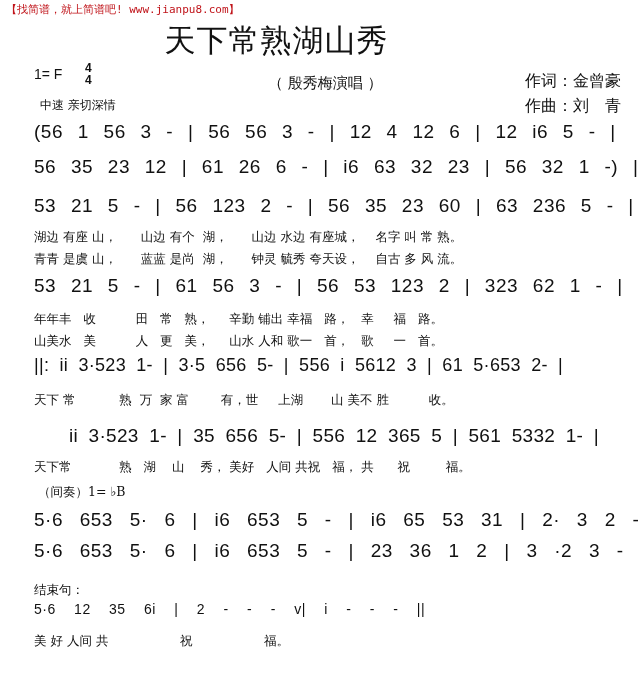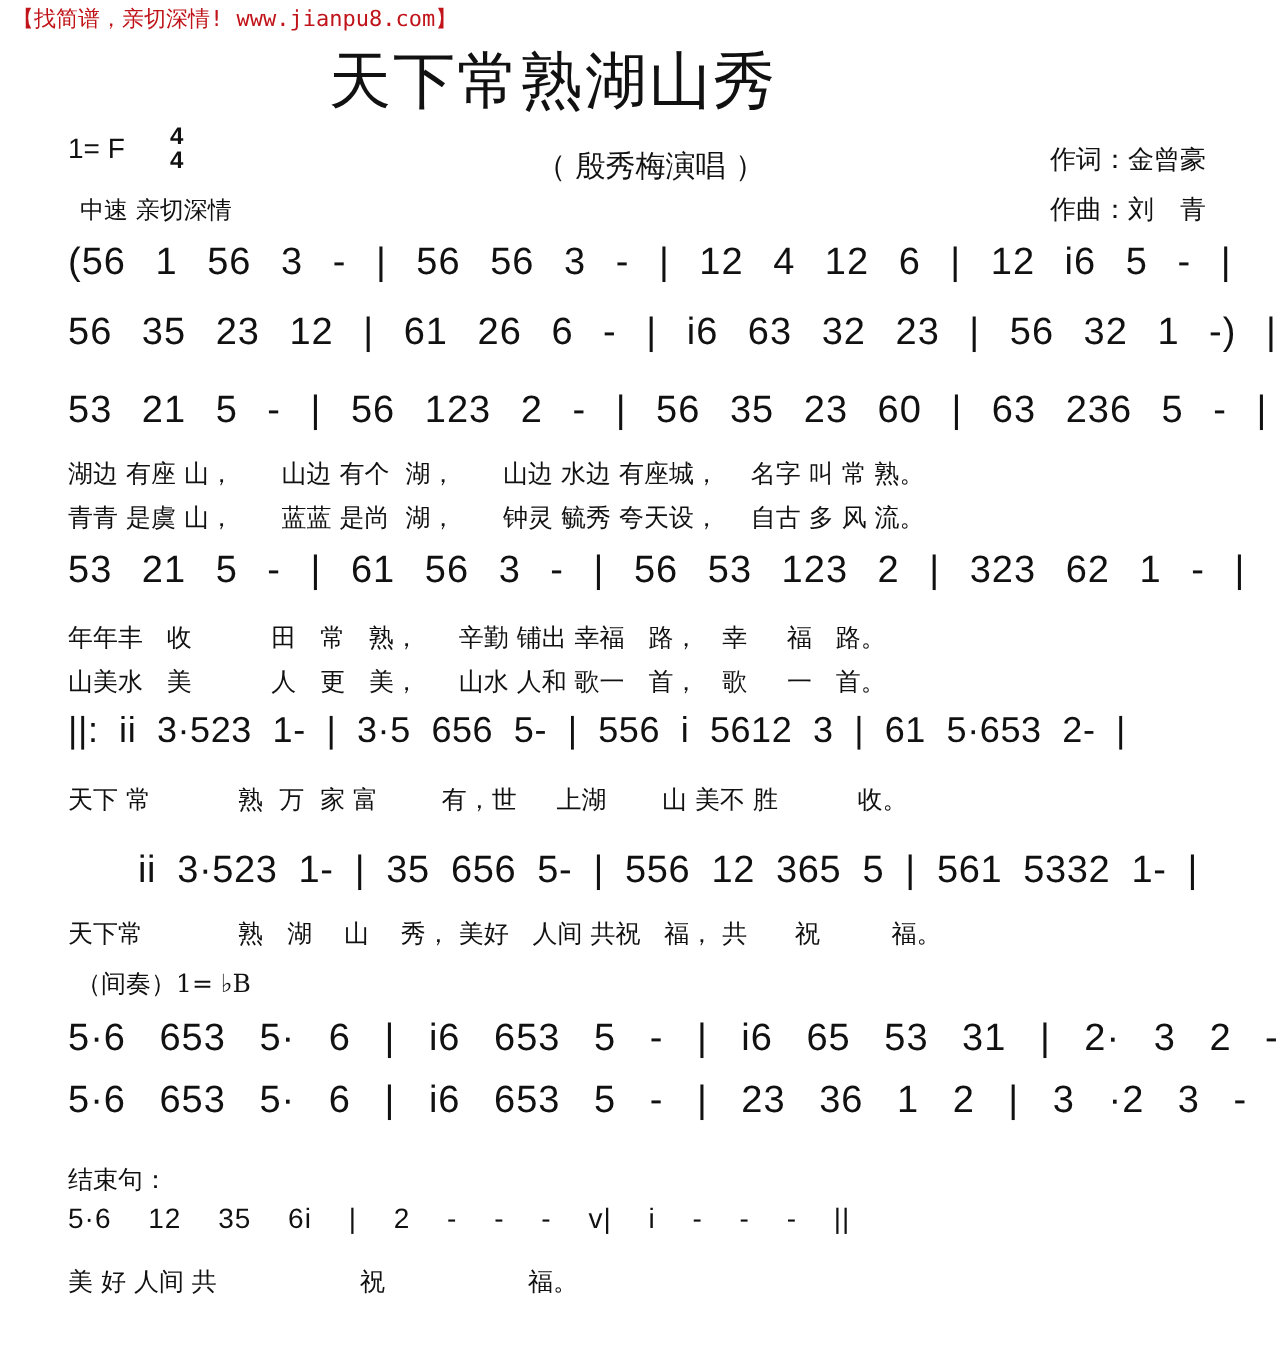--- a/index.html
+++ b/index.html
@@ -3,29 +3,29 @@
 <meta charset="utf-8">
 <style>
   html, body { margin:0; padding:0; background:#fff; }
   body { width:640px; height:676px; position:relative; overflow:hidden; font-family:"DejaVu Sans", sans-serif; color:#111; }
   .abs { position:absolute; white-space:nowrap; }
   .banner { left:6px; top:2px; font-size:11px; color:#c0141a; font-family:"DejaVu Sans Mono", monospace; }
   .title { left:0; width:553px; text-align:center; top:20px; font-size:31px; font-family:"DejaVu Serif", serif; letter-spacing:1px; }
   .key { left:34px; top:66px; font-size:14px; font-family:"Liberation Sans", sans-serif; }
   .ts { left:85px; top:62px; font-size:12px; font-weight:bold; font-family:"Liberation Sans", sans-serif; line-height:12px; text-align:center; }
   .singer { left:268px; top:74px; font-size:15px; font-family:"DejaVu Serif", serif; }
-  .credit { left:525px; font-size:13px; font-family:"DejaVu Serif", serif; }
+  .credit { left:525px; font-size:16px; font-family:"DejaVu Serif", serif; }
   .tempo { left:40px; top:97px; font-size:12px; font-family:"DejaVu Serif", serif; }
   .lyr { position:absolute; font-size:12.5px; font-family:"DejaVu Serif", serif; white-space:pre; }
   .label { font-size:12.5px; font-family:"DejaVu Serif", serif; }
 </style>
 </head>
 <body>
 
-<div class="abs banner">【找简谱，亲切深情! www.jianpu8.com】</div>
+<div class="abs banner">【找简谱，就上简谱吧! www.jianpu8.com】</div>
 <div class="abs title">天下常熟湖山秀</div>
 <div class="abs key">1= F</div>
 <div class="abs ts">
   <div>4</div>
   <div>4</div>
 </div>
 <div class="abs singer">（ 殷秀梅演唱 ）</div>
 <div class="abs credit" style="top:71px">作词：金曾豪</div>
 <div class="abs credit" style="top:96px">作曲：刘　青</div>
 <div class="abs tempo">中速 亲切深情</div>

